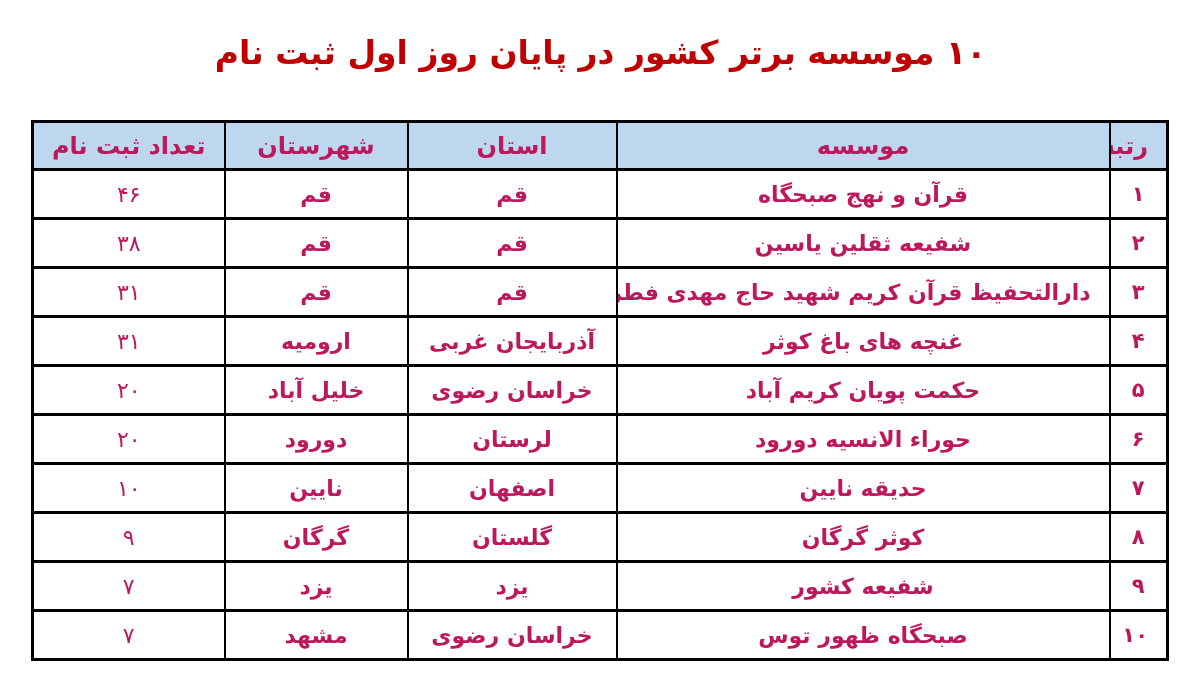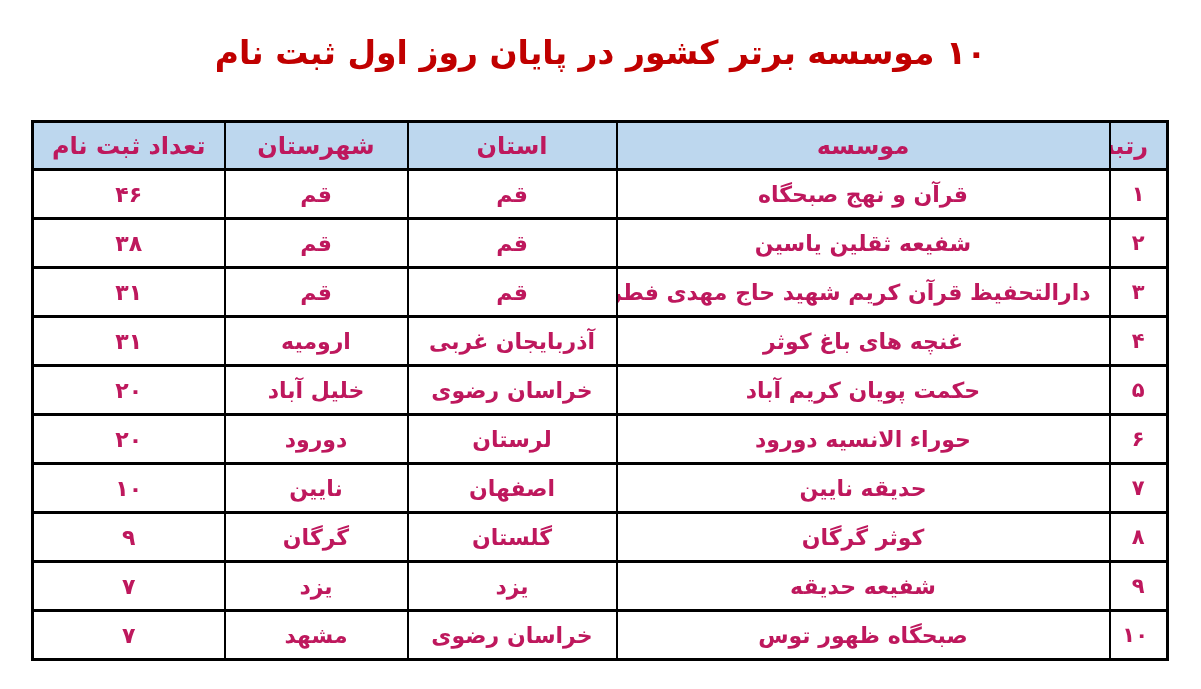--- a/index.html
+++ b/index.html
@@ -53,21 +53,21 @@
     font-size: 24px;
     font-weight: bold;
   }
   .rank-table td {
     background: #ffffff;
     height: 46px;
     font-size: 22px;
     font-weight: bold;
   }
   .rank-table td.col-count {
-    font-weight: bold;
+    font-weight: normal;
   }
   .rank-table td.col-rank {
     font-size: 21px;
   }
 </style>
 </head>
 <body>
 
 <div class="page">
 
@@ -142,21 +142,21 @@
         </tr>
         <tr>
           <td class="col-rank">۸</td>
           <td class="col-institution">کوثر گرگان</td>
           <td class="col-province">گلستان</td>
           <td class="col-county">گرگان</td>
           <td class="col-count">۹</td>
         </tr>
         <tr>
           <td class="col-rank">۹</td>
-          <td class="col-institution">شفیعه حدیقه</td>
+          <td class="col-institution">شفیعه کشور</td>
           <td class="col-province">یزد</td>
           <td class="col-county">یزد</td>
           <td class="col-count">۷</td>
         </tr>
         <tr>
           <td class="col-rank">۱۰</td>
           <td class="col-institution">صبحگاه ظهور توس</td>
           <td class="col-province">خراسان رضوی</td>
           <td class="col-county">مشهد</td>
           <td class="col-count">۷</td>

